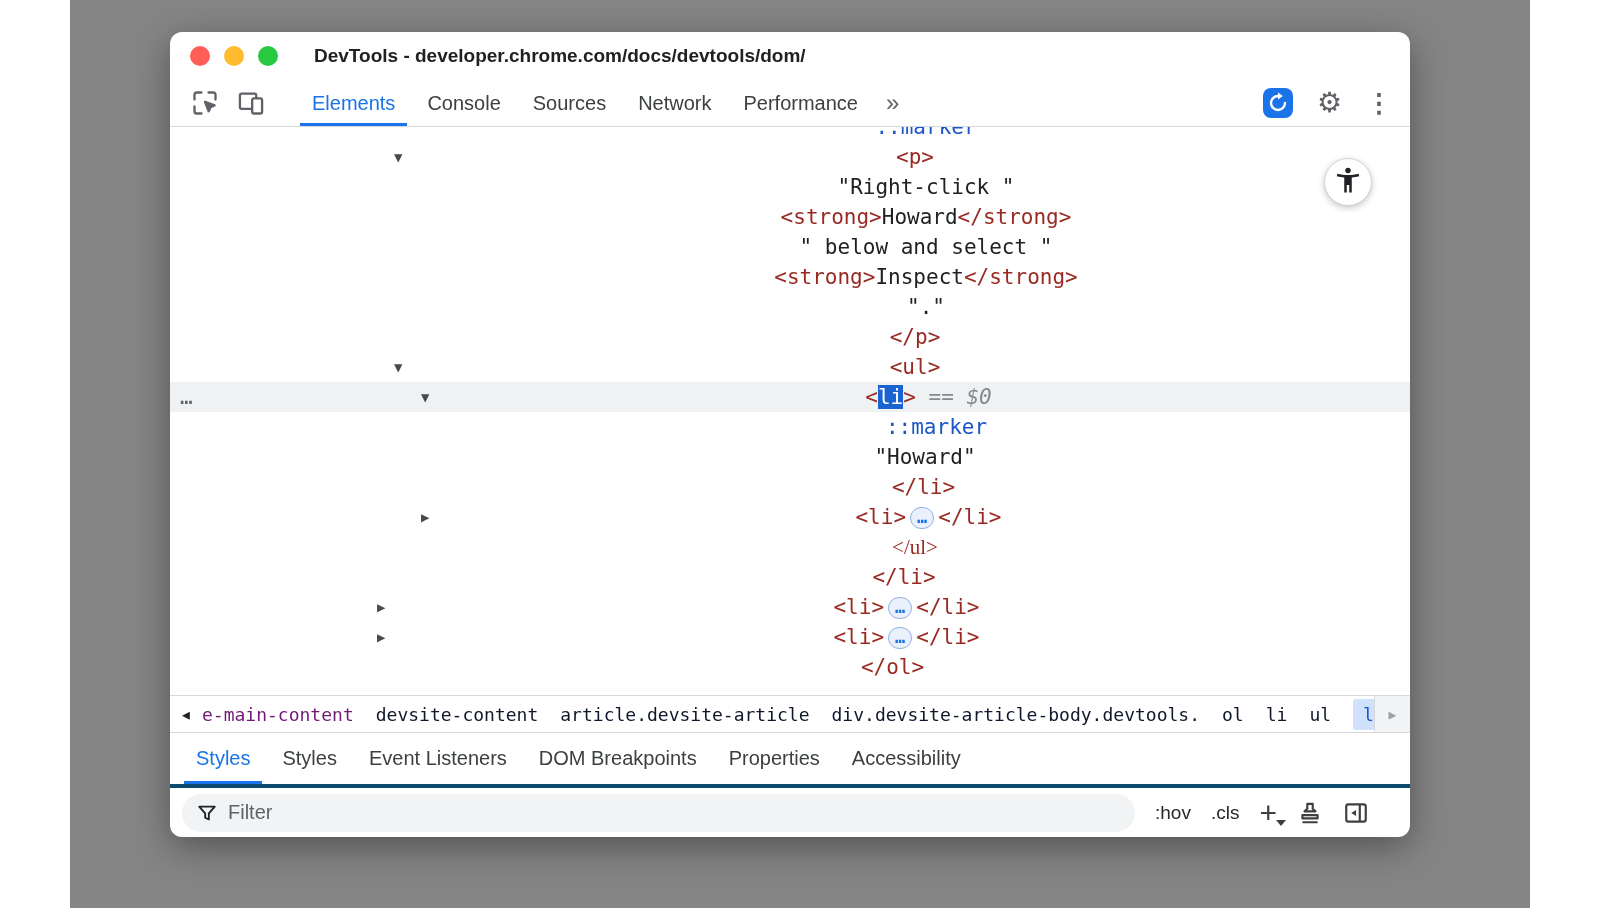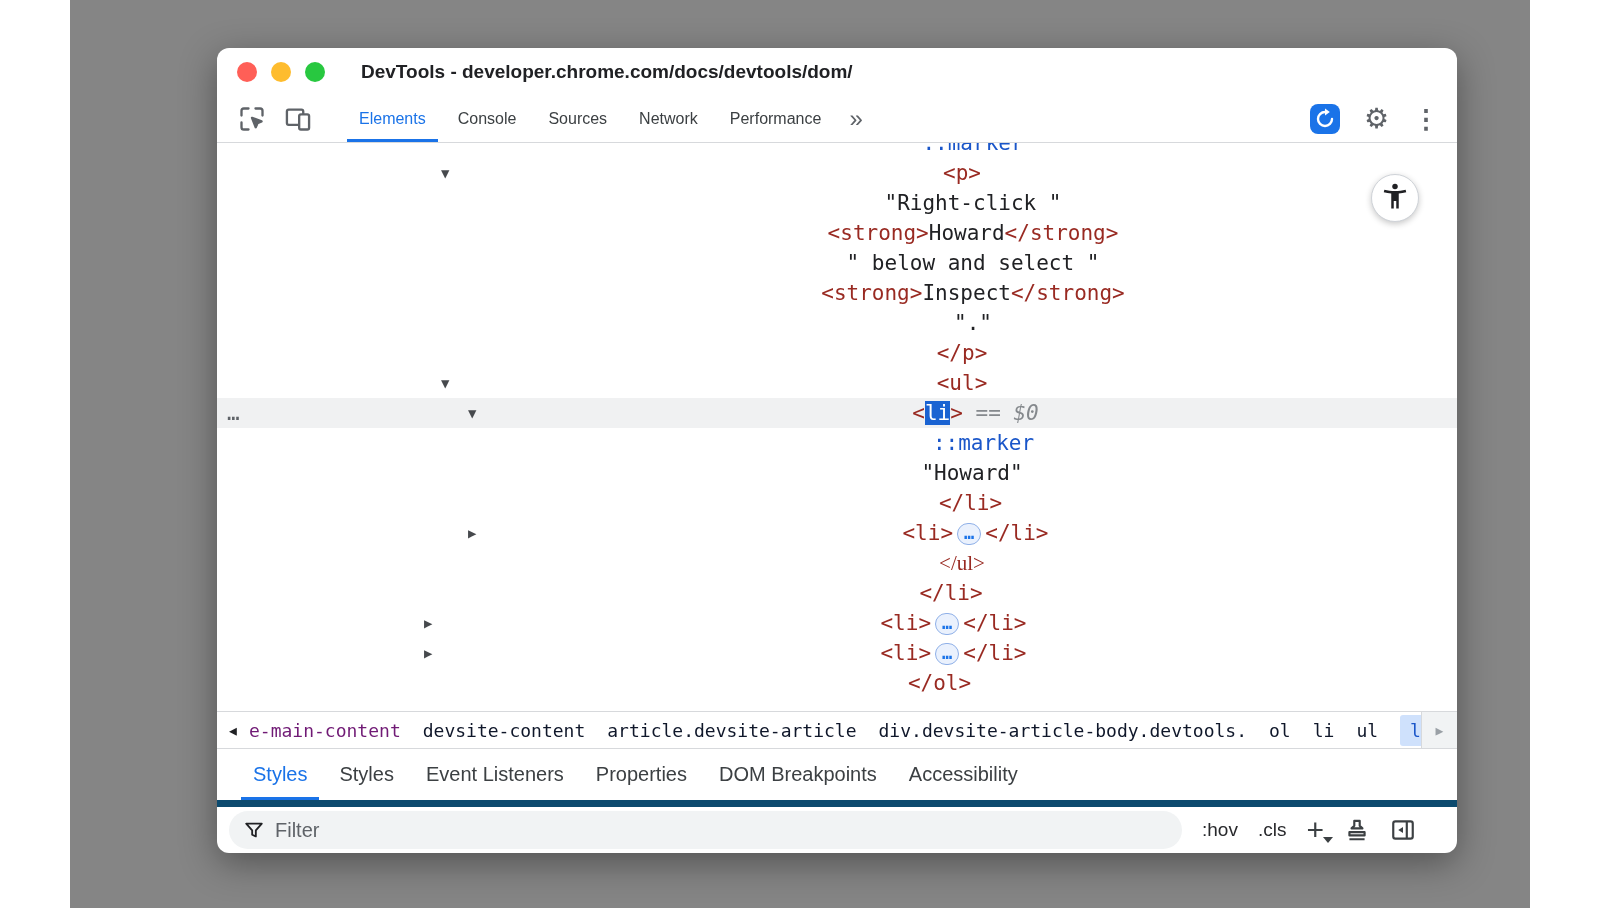--- a/index.html
+++ b/index.html
@@ -1,36 +1,36 @@
 <!DOCTYPE html>
 <html><head>
 <meta charset="utf-8">
 <style>
   * { margin:0; padding:0; box-sizing:border-box; }
   html,body { width:1600px; height:908px; background:#ffffff; overflow:hidden;
               font-family:"Liberation Sans", sans-serif; }
   .backdrop { position:absolute; left:70px; top:0; width:1460px; height:908px; background:#858585; }
 
-  .window { position:absolute; left:170px; top:48px; width:1240px; height:805px;
+  .window { position:absolute; left:170px; top:32px; width:1240px; height:805px;
             background:#fff; border-radius:12px; box-shadow:0 10px 36px rgba(0,0,0,.38);
-            overflow:hidden; display:flex; flex-direction:column;margin-left:47px; }
+            overflow:hidden; display:flex; flex-direction:column; }
 
   
   .titlebar { height:48px; display:flex; align-items:center; padding:0 20px; flex:0 0 auto; }
   .lights { display:flex; gap:14px; }
   .light { width:20px; height:20px; border-radius:50%; }
   .light.red { background:#ff5f57; } .light.yellow { background:#febc2e; } .light.green { background:#28c840; }
   .window-title { margin-left:36px; font-size:19px; font-weight:bold; color:#202124; }
 
   
   .toolbar { height:47px; display:flex; align-items:center; padding:0 18px;
              border-bottom:1px solid #d7d9dc; flex:0 0 auto; }
   .tb-icon { width:34px; height:32px; display:flex; align-items:center; justify-content:center; margin-right:12px; cursor:pointer; }
   .tabs { display:flex; margin-left:16px; height:100%; align-items:stretch; }
-  .tab { padding:0 16px; font-size:16px; color:#3c4043; display:flex; align-items:center; position:relative; cursor:pointer; white-space:nowrap; }
+  .tab { padding:0 16px; font-size:20px; color:#3c4043; display:flex; align-items:center; position:relative; cursor:pointer; white-space:nowrap; }
   .tab.active { color:#1a73e8; }
   .tab.active::after { content:""; position:absolute; left:4px; right:4px; bottom:0; height:3px; background:#1a73e8; }
   .more-tabs { font-size:24px; color:#5f6368; padding:0 12px; cursor:pointer; }
   .toolbar-right { margin-left:auto; display:flex; align-items:center; gap:24px; }
   .glyph-icon { color:#5f6368; cursor:pointer; line-height:1; }
   .gear { font-size:28px; }
   .kebab { font-size:26px; font-weight:bold; }
 
   
   .tree { position:relative; flex:1 1 auto; overflow:hidden;
@@ -63,25 +63,25 @@
   .crumb-items { display:flex; align-items:center; gap:22px; overflow:hidden; flex:1 1 auto; height:100%; }
   .crumb { color:#0f172a; white-space:nowrap; cursor:pointer; }
   .crumb.dark { color:#701a75; }
   .crumb.selected { background:#cfe1fc; color:#1a56c9; padding:5px 10px; border-radius:3px; }
   .crumb-scroll-right { width:36px; height:100%; border-left:1px solid #d7d9dc; background:#f1f3f4;
                         display:flex; align-items:center; justify-content:center; color:#9aa0a6;
                         font-size:13px; cursor:pointer; flex:0 0 auto; }
 
   
   .side-tabs { height:52px; border-top:1px solid #d7d9dc; display:flex; align-items:stretch;
-               padding-left:20px; flex:0 0 auto; }
+               padding-left:10px; flex:0 0 auto; }
   .side-tabs .tab { font-size:20px; }
 
   
-  .filter-bar { height:53px; border-top:7px solid #0c4a6e; display:flex; align-items:center;
+  .filter-bar { height:53px; border-top:4px solid #0c4a6e; display:flex; align-items:center;
                 padding:0 12px; gap:20px; flex:0 0 auto; }
   .filter-wrap { width:953px; height:38px; background:#f1f3f4; border-radius:19px;
                  display:flex; align-items:center; padding:0 14px; gap:10px; flex:0 0 auto; }
   .filter-wrap input { border:none; background:transparent; outline:none; font-size:20px;
                        color:#202124; width:100%; font-family:"Liberation Sans", sans-serif; }
   .filter-wrap input::placeholder { color:#5f6368; opacity:1; }
   .txt-btn { font-size:19px; color:#28292c; cursor:pointer; white-space:nowrap; }
   .plus-btn { font-size:30px; color:#3c4043; cursor:pointer; position:relative; line-height:1; }
   .plus-caret { position:absolute; right:-9px; bottom:2px; width:0; height:0;
                 border-left:5px solid transparent; border-right:5px solid transparent;
@@ -185,22 +185,22 @@
         <span class="crumb">ul</span>
         <span class="crumb selected">li</span>
       </div>
     <div class="crumb-scroll-right">▶</div>
   </div>
 
   <div class="side-tabs">
       <div class="tab active">Styles</div>
       <div class="tab">Styles</div>
       <div class="tab">Event Listeners</div>
+      <div class="tab">DOM Breakpoints</div>
       <div class="tab">Properties</div>
-      <div class="tab">DOM Breakpoints</div>
       <div class="tab">Accessibility</div>
     </div>
 
   <div class="filter-bar">
     <div class="filter-wrap">
       <span class="svg-btn">
         <svg width="22" height="22" viewBox="0 0 24 24" fill="none" stroke="#202124" stroke-width="2" stroke-linejoin="round">
           <path d="M3.5 5h17l-6.5 7.5V19l-4-1.8v-4.7z"></path>
         </svg>
       </span>

